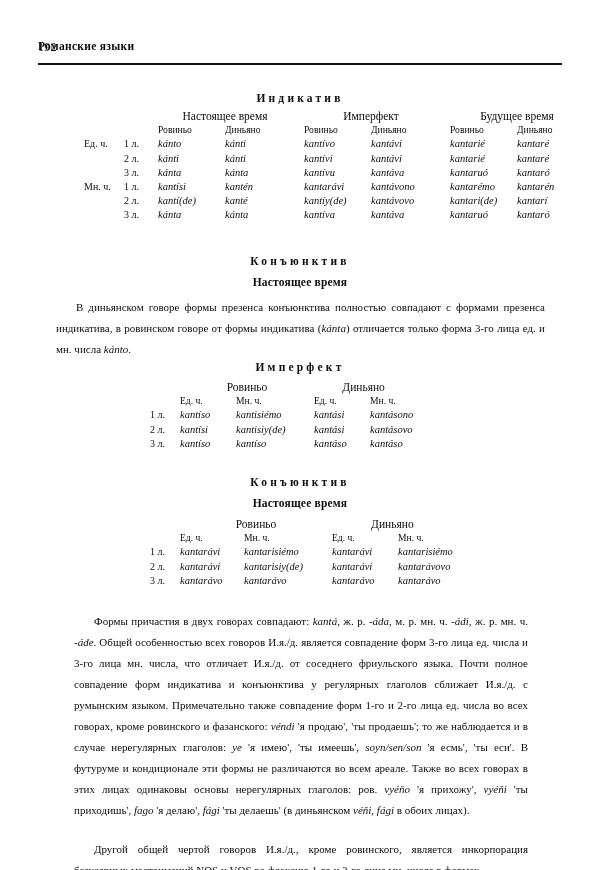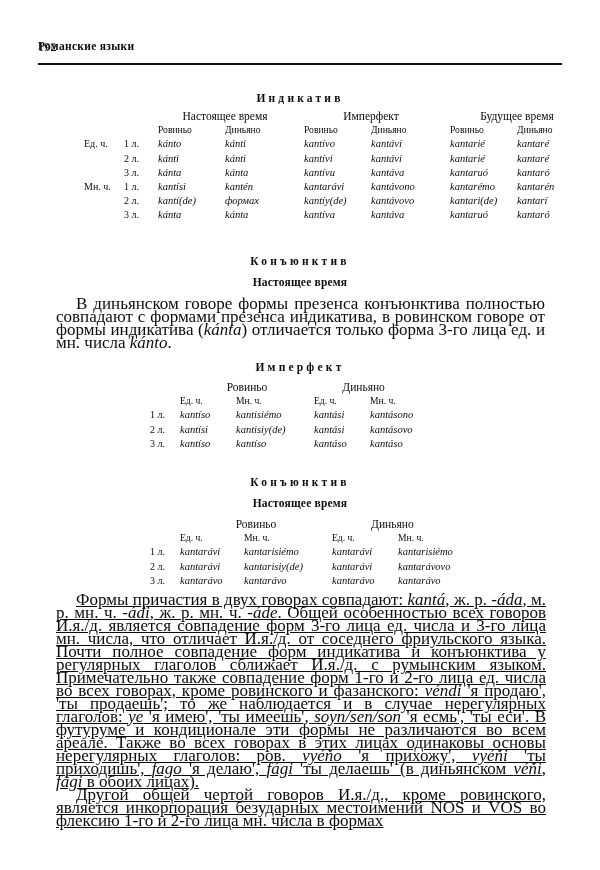--- a/index.html
+++ b/index.html
@@ -118,22 +118,22 @@
   #indicative-table td.num-lab  { width: 40px; }
   #indicative-table td.pers-lab { width: 34px; }
   #indicative-table td.form     { width: 67px; }
   #indicative-table td.c-pad    { width: 12px; }
 
   
   #conjunctive-heading { position: absolute; left: 0; right: 0; top: 255px; }
   #conjunctive-sub     { position: absolute; left: 0; right: 0; top: 276px; }
 
   .body-par {
-    font-size: 17px;
-    line-height: 13px;
+    font-size: 11px;
+    line-height: 21px;
     text-align: justify;
     text-justify: inter-word;
     text-indent: 20px;
     hyphens: none;
   }
   #conjunctive-par {
     position: absolute;
     left: 56px;
     width: 489px;
     top: 297px;
@@ -156,21 +156,21 @@
   #conditional-table td.f-pl     { width: 88px; }
   #conditional-table td.f-sg2    { width: 66px; }
 
   
   #closing-block {
     position: absolute;
     left: 56px;
     width: 490px;
     top: 593px;
   }
-  #closing-block p { margin: 0; text-decoration: underline; }
+  #closing-block p { margin: 18px; }
   .it { font-style: italic; }
 </style>
 </head>
 <body>
 
 <div class="page">
 
   <div class="running-head">
     <span class="folio">192</span>
     <span class="head-title">Романские языки</span>
@@ -248,21 +248,21 @@
       <td class="form">kantarávi</td>
       <td class="form">kantávono</td>
       <td class="c-pad"></td>
       <td class="form">kantarémo</td>
       <td class="form">kantarén</td>
     </tr>
     <tr>
       <td class="num-lab"></td>
       <td class="pers-lab">2 л.</td>
       <td class="form">kantí(de)</td>
-      <td class="form">формах</td>
+      <td class="form">kanté</td>
       <td class="c-pad"></td>
       <td class="form">kantíy(de)</td>
       <td class="form">kantávovo</td>
       <td class="c-pad"></td>
       <td class="form">kantari(de)</td>
       <td class="form">kantarí</td>
     </tr>
     <tr>
       <td class="num-lab"></td>
       <td class="pers-lab">3 л.</td>

